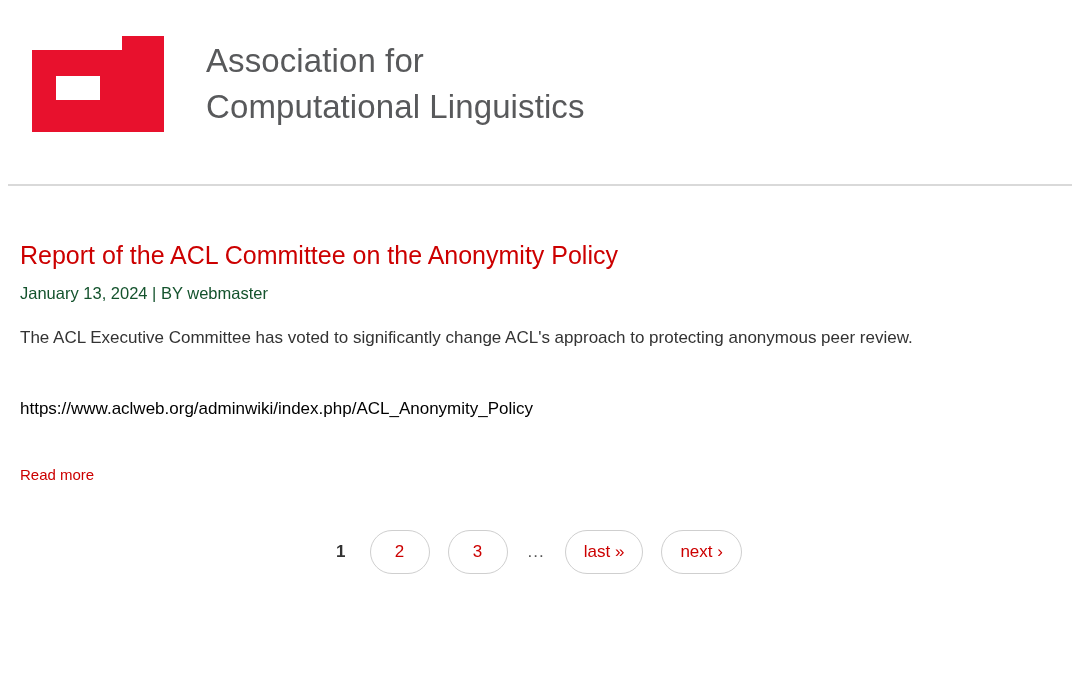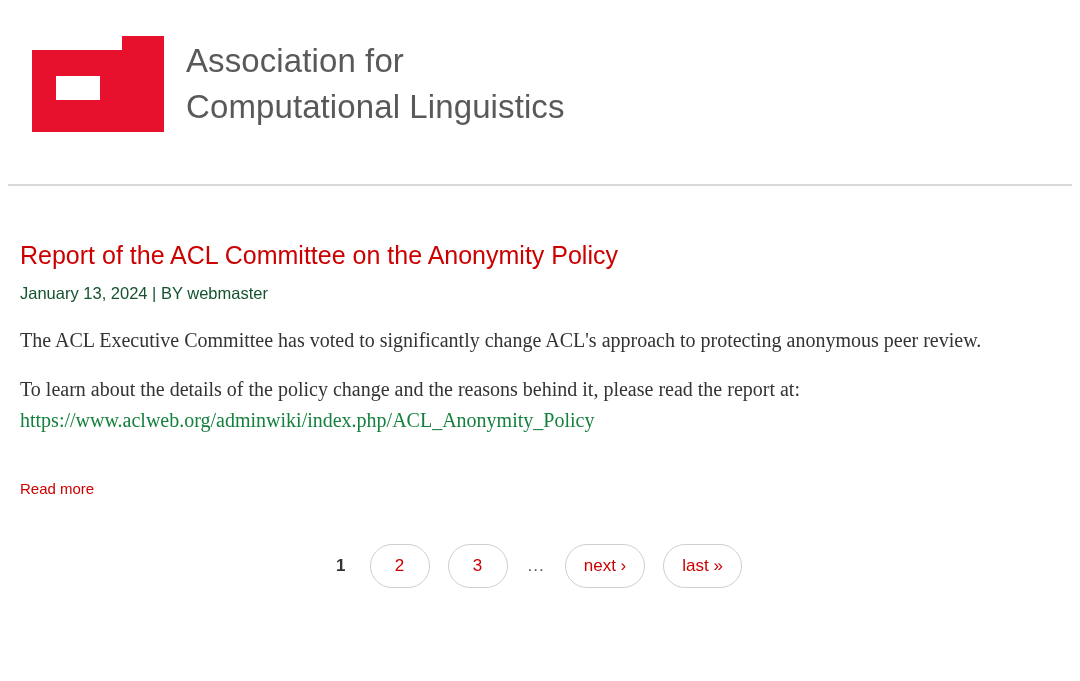--- a/index.html
+++ b/index.html
@@ -21,20 +21,21 @@
     box-sizing: border-box;
   }
 
   
   .site-header {
     display: flex;
     align-items: center;
     padding: 28px 8px 0 32px;
     height: 140px;
     box-sizing: border-box;
+    gap: 20px;
   }
   .logo {
     width: 132px;
     height: 96px;
     flex: 0 0 132px;
     position: relative;
     margin-right: 22px;
   }
   .logo svg { display: block; }
 
@@ -63,29 +64,28 @@
     font-weight: 400;
     margin: 0 0 14px 0;
     cursor: pointer;
   }
   .article-meta {
     font-size: 16.5px;
     color: #14532d;
     margin: 0 0 22px 0;
   }
   .article-body p {
-    font-size: 20px;
+    font-size: 17px;
     line-height: 1.55;
     color: #333333;
     margin: 0 0 18px 0;
     max-width: 1035px;
-    font-family: Liberation Serif, serif;
   }
   .inline-link {
-    color: #15803d;
+    color: #000000;
     text-decoration: none;
     cursor: pointer;
   }
   .read-more {
     display: inline-block;
     margin-top: 26px;
     font-size: 15px;
     color: #cc0000;
     text-decoration: none;
     cursor: pointer;
@@ -154,29 +154,29 @@
 
   <div class="content">
 
     <h1 class="article-title">Report of the ACL Committee on the Anonymity Policy</h1>
 
     <div class="article-meta">January 13, 2024 | BY webmaster</div>
 
     <div class="article-body">
       <p>The ACL Executive Committee has voted to significantly change ACL's approach to protecting anonymous peer review.</p>
       <p>
-        <span>To learn about the details of the policy change and the reasons behind it, please read the report at:</span><br>
+        <br>
         <a class="inline-link">https://www.aclweb.org/adminwiki/index.php/ACL_Anonymity_Policy</a>
       </p>
       <a class="read-more">Read more</a>
     </div>
 
     <div class="pager">
       <span class="pager-item current">1</span>
       <span class="pager-item pill">2</span>
       <span class="pager-item pill">3</span>
       <span class="pager-item ellipsis">...</span>
+      <span class="pager-item pill">last »</span>
       <span class="pager-item pill">next ›</span>
-      <span class="pager-item pill">last »</span>
     </div>
 
   </div>
 </div>
 
 </body></html>

